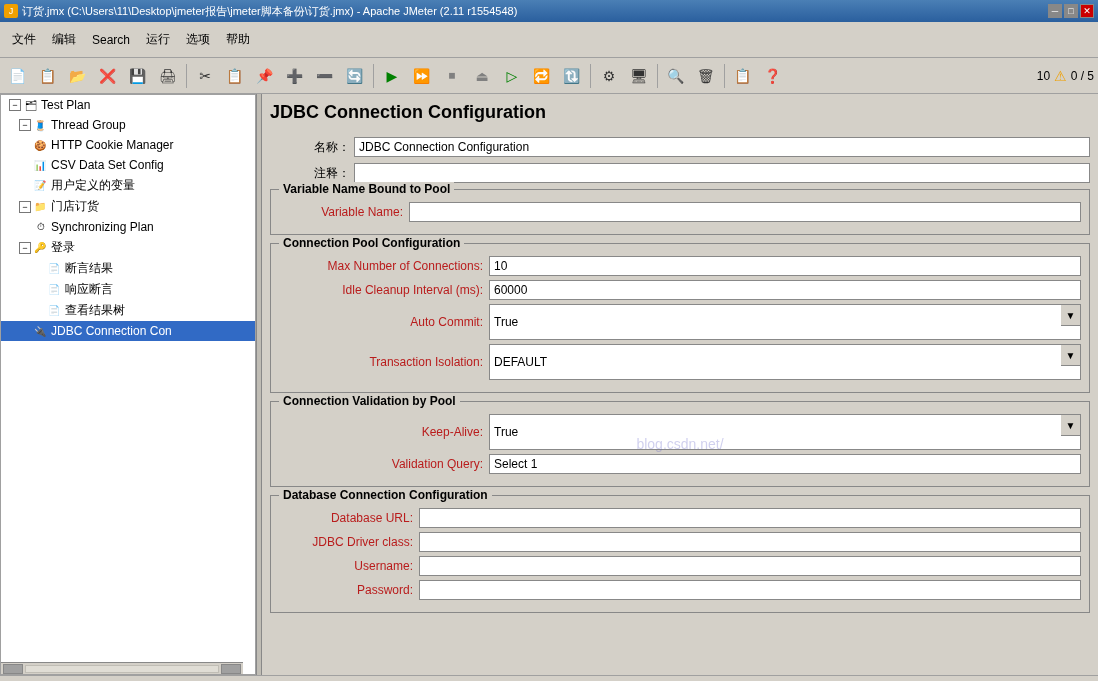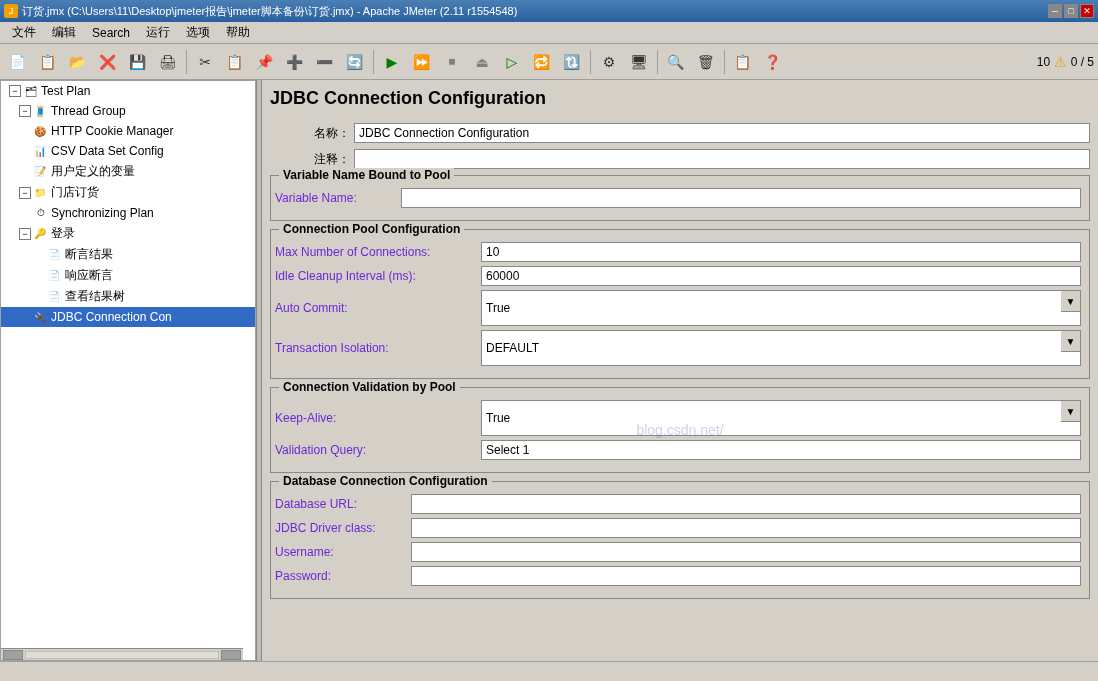--- a/index.html
+++ b/index.html
@@ -20,21 +20,21 @@
     .title-bar-icon { width: 14px; height: 14px; background: #f0a000; border-radius: 2px; font-size: 9px; display: flex; align-items: center; justify-content: center; color: white; }
     .title-bar-controls { display: flex; gap: 2px; }
     .title-bar-btn { width: 14px; height: 14px; border: 1px solid #888; display: flex; align-items: center; justify-content: center; font-size: 9px; cursor: pointer; color: white; }
     .title-bar-btn.close { background: #c00; }
     .title-bar-btn.max { background: #888; }
     .title-bar-btn.min { background: #888; }
 
     
     .menu-bar {
       background: #d4d0c8;
-      height: 22px;
+      height: 36px;
       display: flex;
       align-items: center;
       border-bottom: 1px solid #a0a0a0;
       padding: 0 4px;
     }
     .menu-item {
       padding: 2px 8px;
       cursor: pointer;
       font-size: 12px;
       color: #000;
@@ -126,21 +126,21 @@
       background: white;
       font-size: 12px;
       padding: 1px 4px;
       outline: none;
     }
 
     
     .section {
       border: 1px solid #888;
       margin-bottom: 8px;
-      padding: 4px 8px 8px 4px;
+      padding: 4px 8px 8px 12px;
       background: #d4d0c8;
       position: relative;
     }
     .section-title {
       position: absolute;
       top: -8px;
       left: 8px;
       background: #d4d0c8;
       padding: 0 4px;
       font-size: 12px;
@@ -149,21 +149,22 @@
     }
     .section-content { margin-top: 8px; }
 
     .section-row {
       display: flex;
       align-items: center;
       margin-bottom: 4px;
     }
     .section-label {
       font-size: 12px;
-      color: #6d28d9;
+      color: #b91c1c;
+      text-align: right;
       margin-right: 6px;
     }
     .section-input {
       flex: 1;
       height: 20px;
       border: 1px solid #888;
       background: white;
       font-size: 12px;
       padding: 1px 4px;
     }

